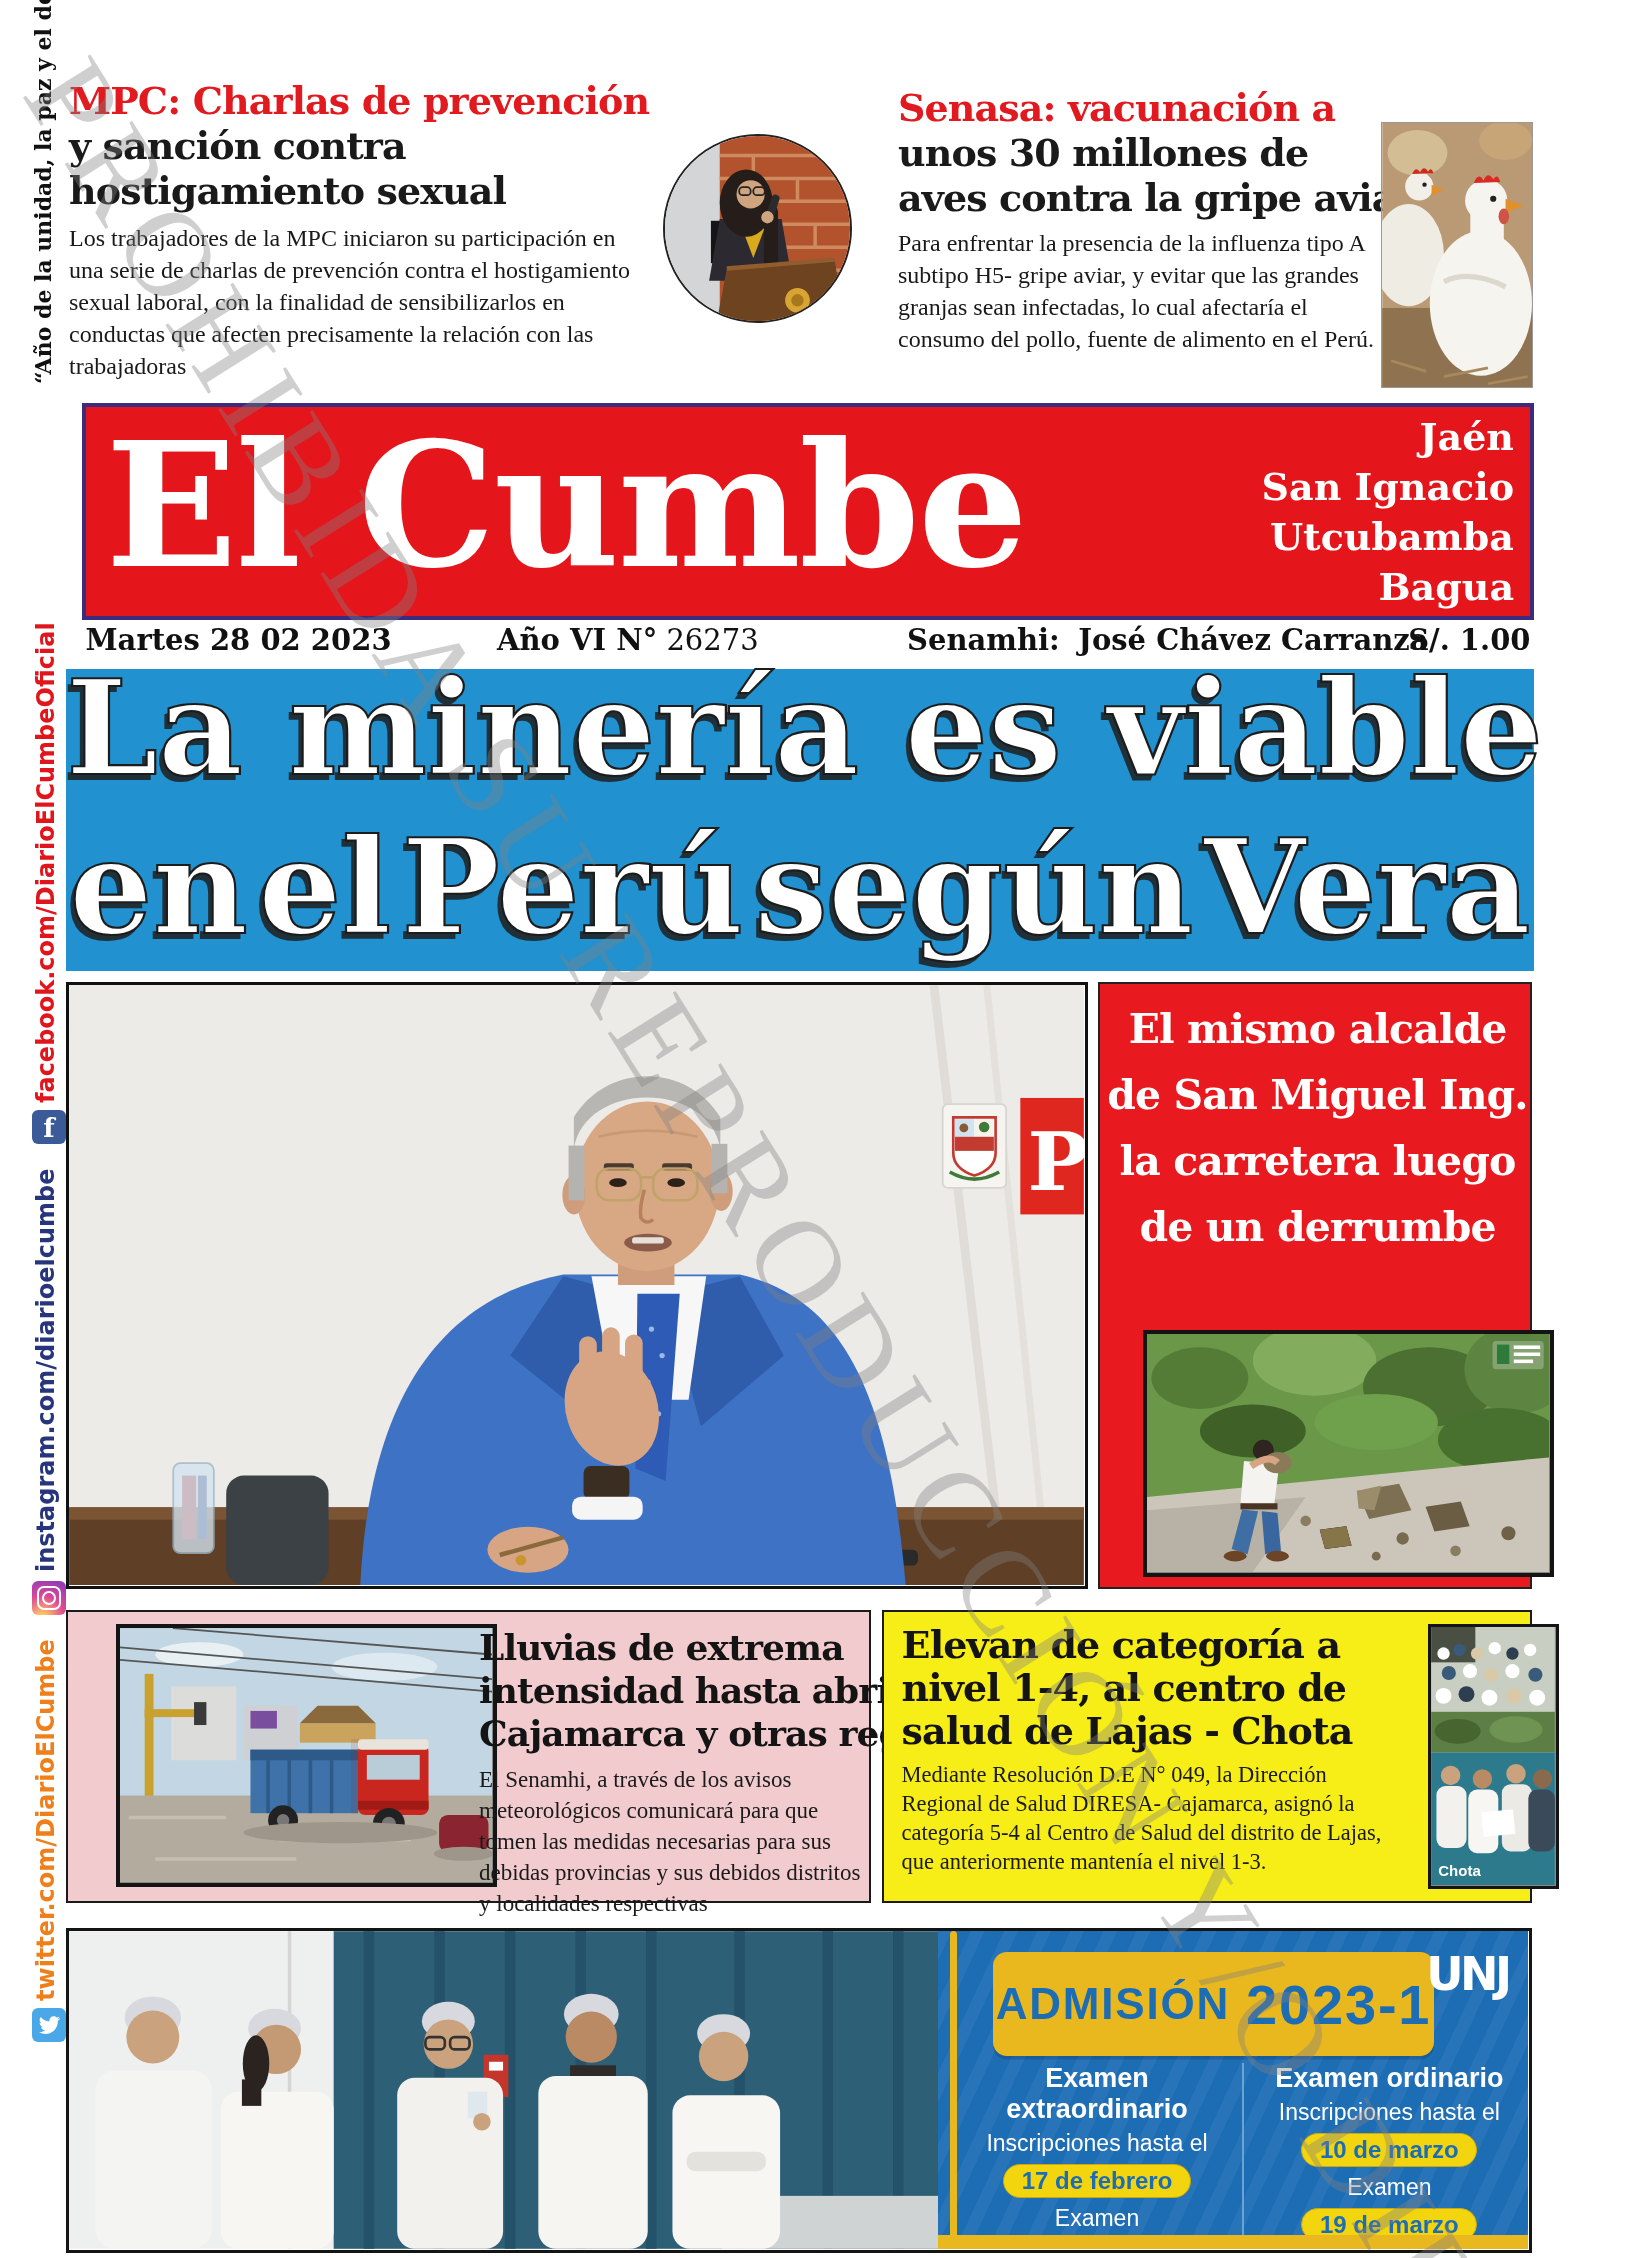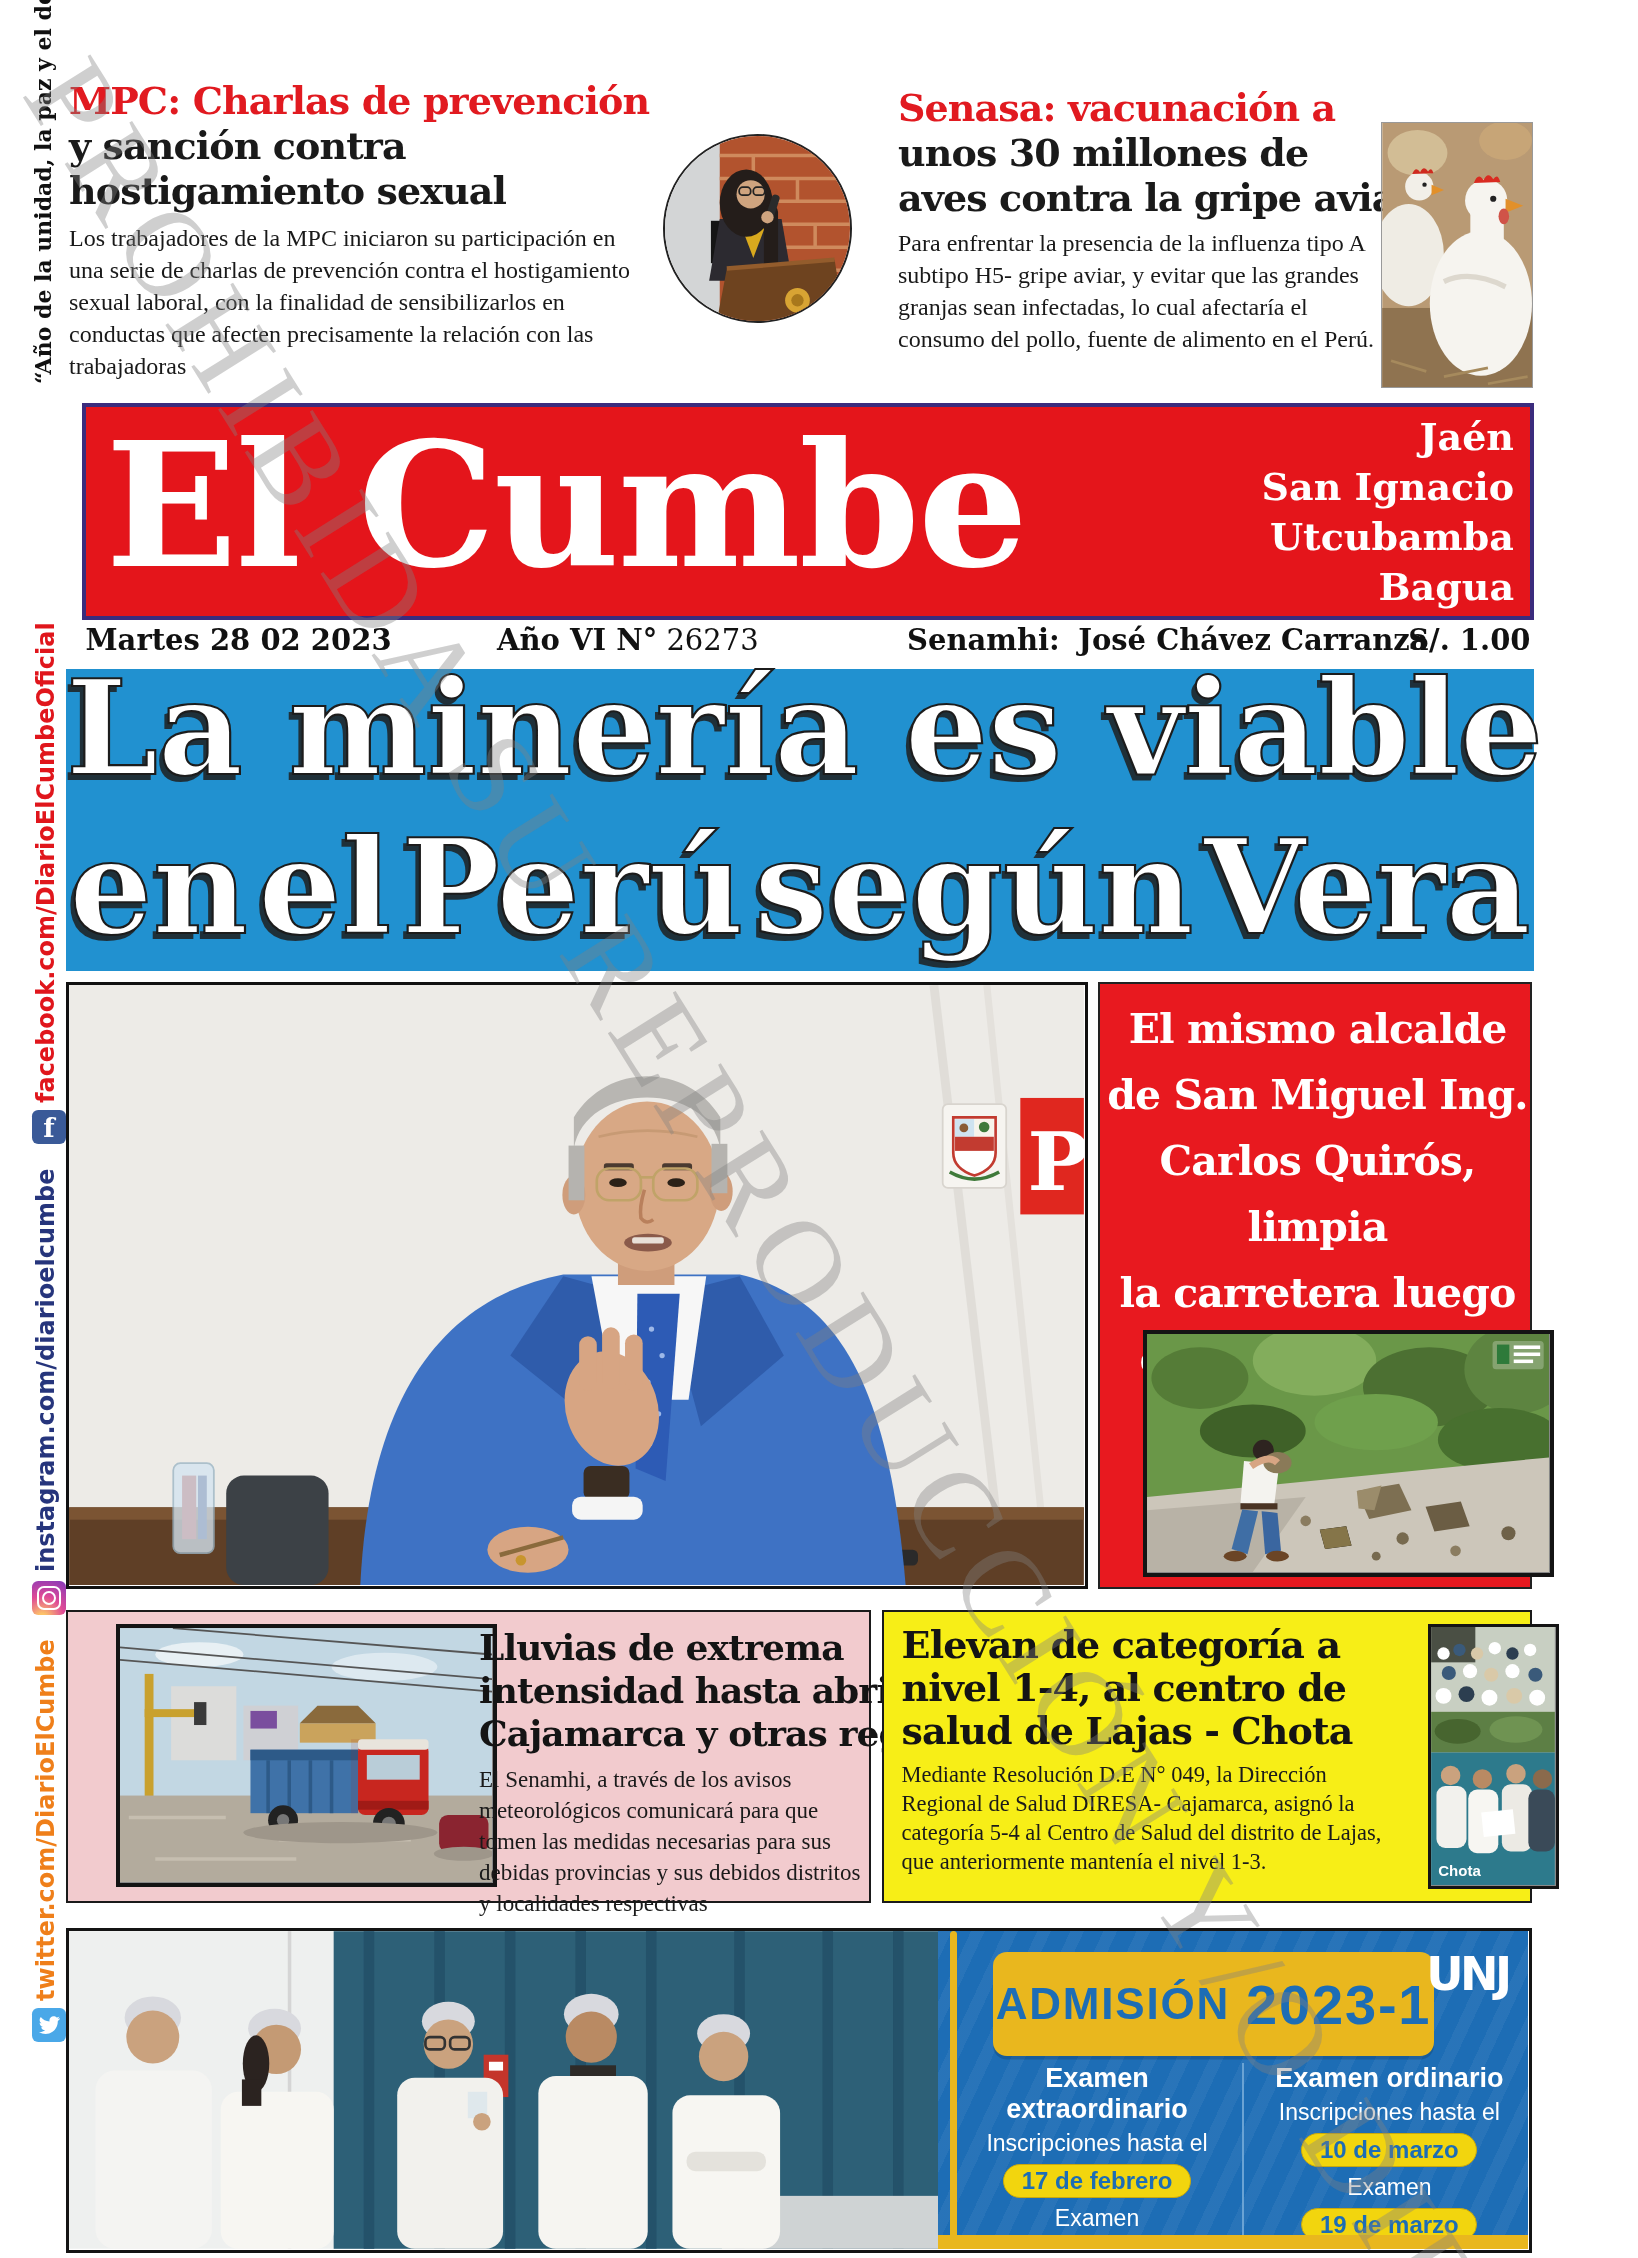--- a/index.html
+++ b/index.html
@@ -264,21 +264,20 @@
       <ellipse cx="520" cy="640" rx="46" ry="26" fill="#d7a583"></ellipse>
       <line x1="488" y1="646" x2="560" y2="626" stroke="#8a6a3c" stroke-width="5"></line>
       <circle cx="512" cy="652" r="6" fill="#c8952e"></circle>
     </svg>
   </div>
 
   <div class="abs redbox" style="left:1098px; top:982px; width:434px; height:607px;">
     <div class="abs" style="left:5px; right:0; top:12.4px;">
       <div class="redbox-text">El mismo alcalde</div>
       <div class="redbox-text">de San Miguel Ing.</div>
-      <div class="redbox-text">Carlos Quirós, limpia</div>
       <div class="redbox-text">la carretera luego</div>
       <div class="redbox-text">de un derrumbe</div>
     </div>
     <div class="abs photo-frame" style="left:7px; top:346px; width:411px; height:247px;">
       <svg width="402" height="238" viewBox="0 0 456 270">
         <rect width="456" height="270" fill="#6a9748"></rect>
         <g>
           <ellipse cx="60" cy="50" rx="55" ry="35" fill="#557c37"></ellipse>
             <ellipse cx="190" cy="30" rx="70" ry="40" fill="#83ad5c"></ellipse>
           <ellipse cx="320" cy="60" rx="75" ry="45" fill="#4c7032"></ellipse>

